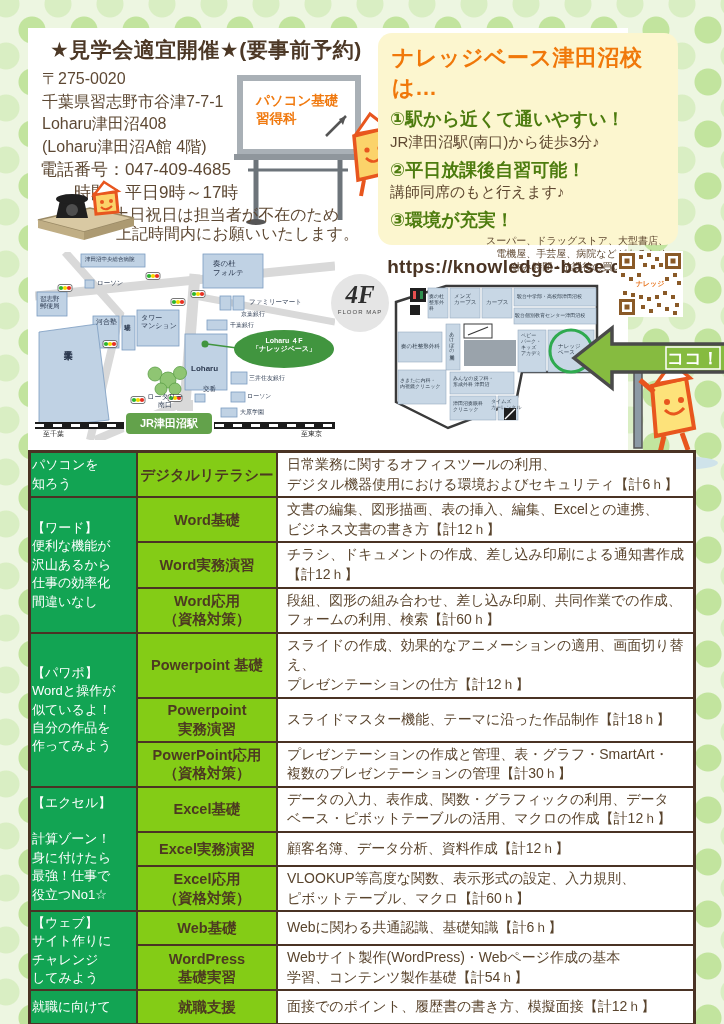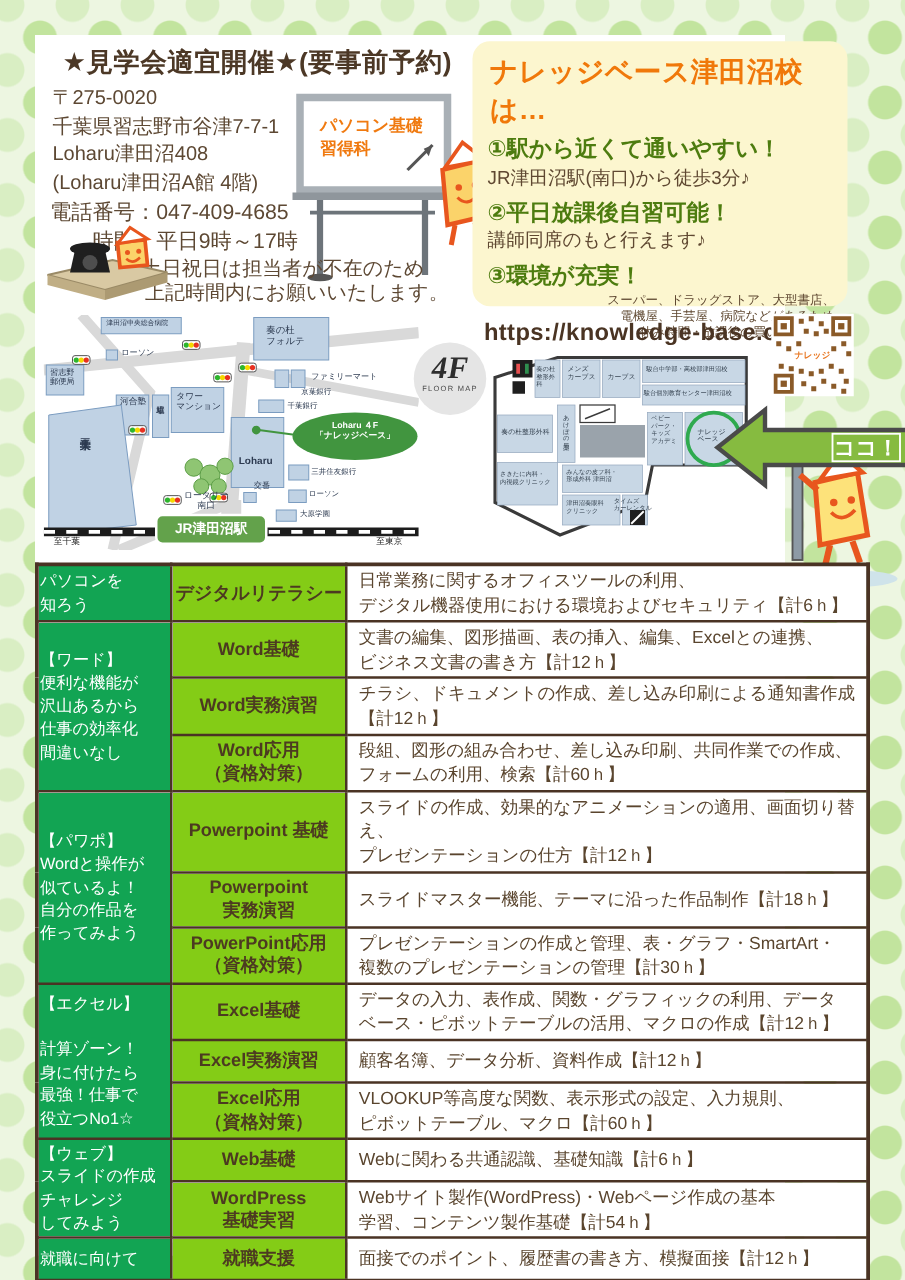--- a/index.html
+++ b/index.html
@@ -403,21 +403,21 @@
         <td class="desc" data-bind="courses.rows.8.desc">顧客名簿、データ分析、資料作成【計12ｈ】</td>
       </tr>
       <tr class="tall">
         <td class="course" data-bind="courses.rows.9.name">Excel応用
 （資格対策）</td>
         <td class="desc" data-bind="courses.rows.9.desc">VLOOKUP等高度な関数、表示形式の設定、入力規則、
 ピボットテーブル、マクロ【計60ｈ】</td>
       </tr>
       <tr class="short">
         <td class="cat" rowspan="2" data-bind="courses.categories.4.label">【ウェブ】
-スライドの作成
+サイト作りに
 チャレンジ
 してみよう</td>
         <td class="course" data-bind="courses.rows.10.name">Web基礎</td>
         <td class="desc" data-bind="courses.rows.10.desc">Webに関わる共通認識、基礎知識【計6ｈ】</td>
       </tr>
       <tr class="tall">
         <td class="course" data-bind="courses.rows.11.name">WordPress
 基礎実習</td>
         <td class="desc" data-bind="courses.rows.11.desc">Webサイト製作(WordPress)・Webページ作成の基本
 学習、コンテンツ製作基礎【計54ｈ】</td>

